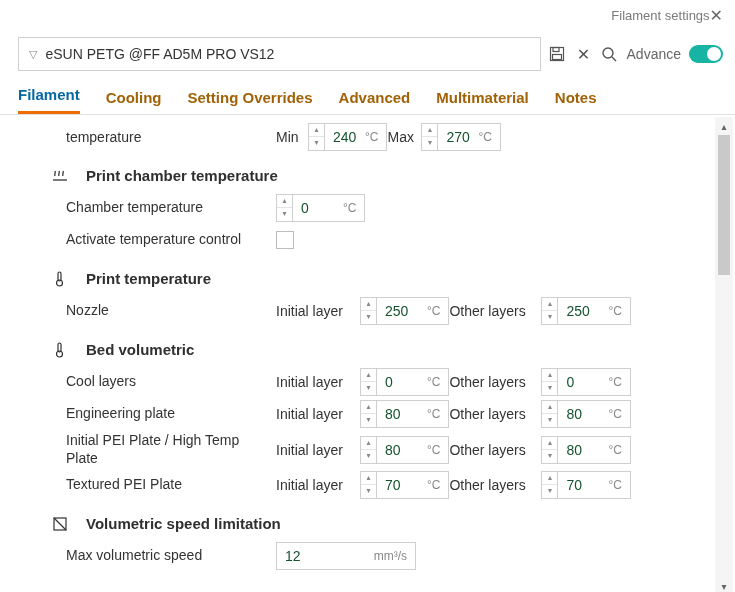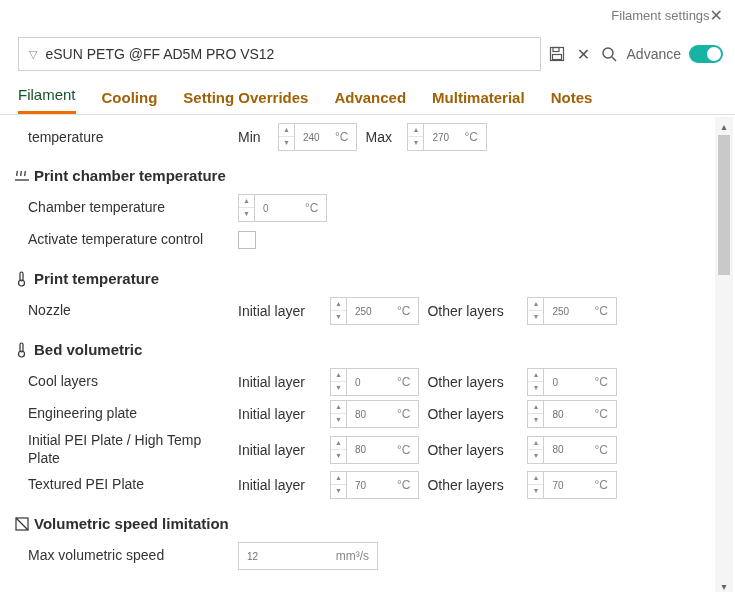--- a/index.html
+++ b/index.html
@@ -8,38 +8,38 @@
   .titlebar .close-x { font-size: 16px; color: #666; }
   .toolbar-row { display:flex; align-items:center; gap:8px; padding: 8px 12px 12px 18px; }
   .preset-box { flex:1; display:flex; align-items:center; gap:8px; height:34px; border:1px solid #d0d0d0; padding:0 10px; background:#fff; color:#333; font-size:14px; }
   .preset-box .chev { color:#888; font-size:11px; }
   .tool-icon { width:18px; text-align:center; color:#555; font-size:16px; }
   .advance-label { font-size:14px; color:#666; }
   .toggle { width:34px; height:18px; border-radius:9px; background:#18b4a3; position:relative; }
   .toggle::after { content:""; position:absolute; right:2px; top:2px; width:14px; height:14px; border-radius:50%; background:#fff; }
   .tabs { display:flex; gap:26px; padding:0 18px; border-bottom:1px solid #e0e0e0; height:32px; align-items:flex-end; }
   .tab { padding-bottom:8px; color:#a16207; font-size:15px; cursor:pointer;font-weight:bold; }
-  .tab.active { color:#14532d; border-bottom:3px solid #ef6c00; font-weight:400; }
+  .tab.active { color:#0369a1; border-bottom:3px solid #ef6c00; font-weight:700; }
   .content { position:relative; height:calc(592px - 28px - 54px - 32px); overflow:hidden; }
-  .scroll-inner { padding: 6px 20px 20px 14px; }
+  .scroll-inner { padding: 6px 20px 20px 14px; margin-left: 38px; }
   .scrollbar { position:absolute; right:2px; top:2px; width:18px; height:100%; background:#f5f5f5; }
   .scrollbar .arrow { height:18px; display:flex; align-items:center; justify-content:center; font-size:10px; color:#666; }
   .scrollbar .thumb { position:absolute; top:18px; left:3px; width:12px; height:140px; background:#c9c9c9; }
 
-  .section-title { display:flex; align-items:center; gap:4px; font-weight:700; color:#2f2f2f; font-size:15px; margin:14px 0 8px 0; }
+  .section-title { display:flex; align-items:center; gap:18px; font-weight:700; color:#2f2f2f; font-size:15px; margin:14px 0 8px 0; }
   .section-icon { width:16px; display:flex; justify-content:center; color:#444; }
   .row { display:grid; grid-template-columns: 210px 1fr; align-items:center; min-height:32px; padding:2px 0 2px 14px; }
   .row-label { color:#333; font-size:14px; line-height:1.25; padding-right:8px; }
-  .fields { display:flex; align-items:center; gap:8px; flex-wrap:nowrap; }
+  .fields { display:flex; align-items:center; gap:0; flex-wrap:nowrap; }
   .field-label { color:#333; font-size:14px; min-width:84px; }
   .spin { display:flex; align-items:center; border:1px solid #cfcfcf; height:28px; background:#fff; }
   .spin .btns { width:16px; display:flex; flex-direction:column; border-right:1px solid #cfcfcf; }
   .spin .btns span { height:13px; line-height:11px; text-align:center; font-size:8px; color:#888; border-bottom:1px solid #e5e5e5; }
   .spin .btns span:last-child { border-bottom:none; }
-  .spin .val { padding:0 8px; min-width:50px; font-size:10px; color:#737373; }
+  .spin .val { padding:0 8px; min-width:50px; font-size:14px; color:#14532d; }
   .spin .unit { padding:0 8px 0 0; font-size:12px; color:#888; }
   .spin.w90 .val { min-width:40px; }
   .chk { width:18px; height:18px; border:1px solid #bdbdbd; background:#fff; }
   .dual .field-label.ol { min-width:92px; }
   .trunc { color:#333; font-size:14px; line-height:1.2; }
   svg { display:block; }
 </style>
 </head>
 <body>
 

